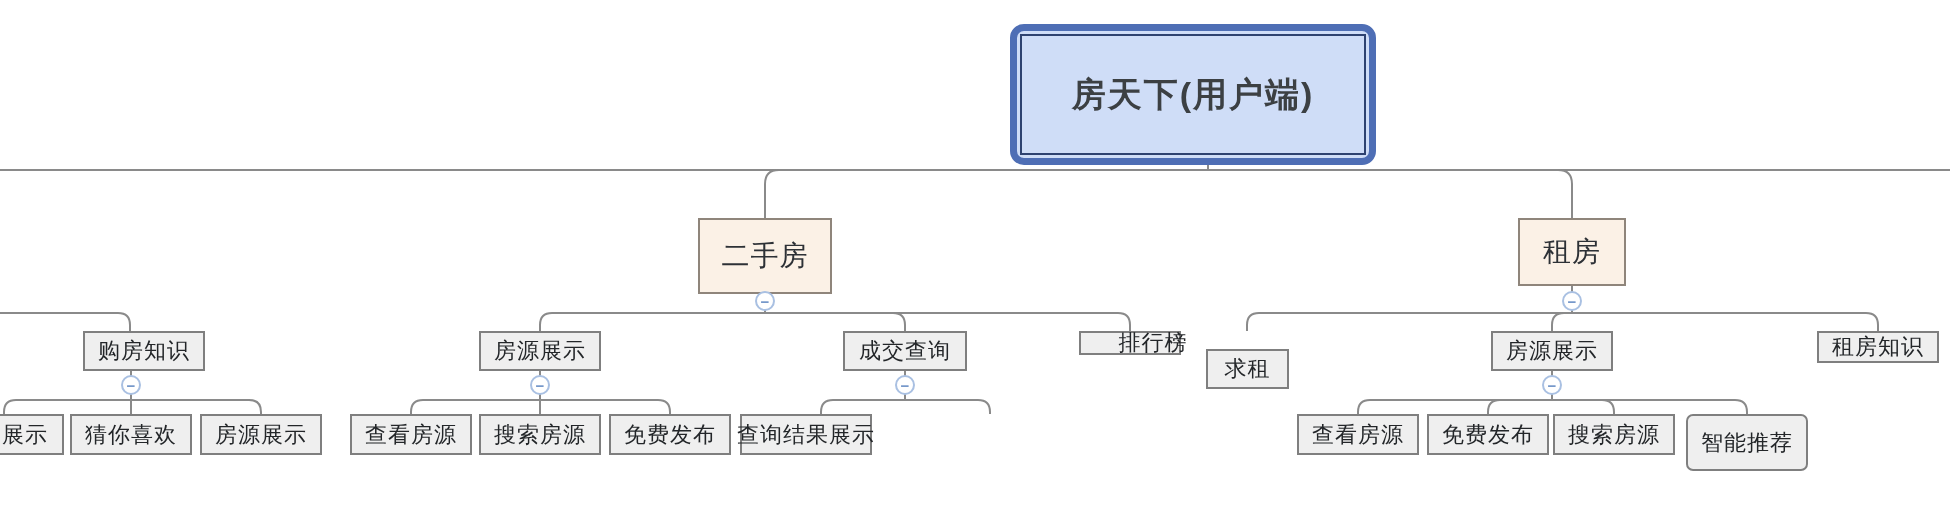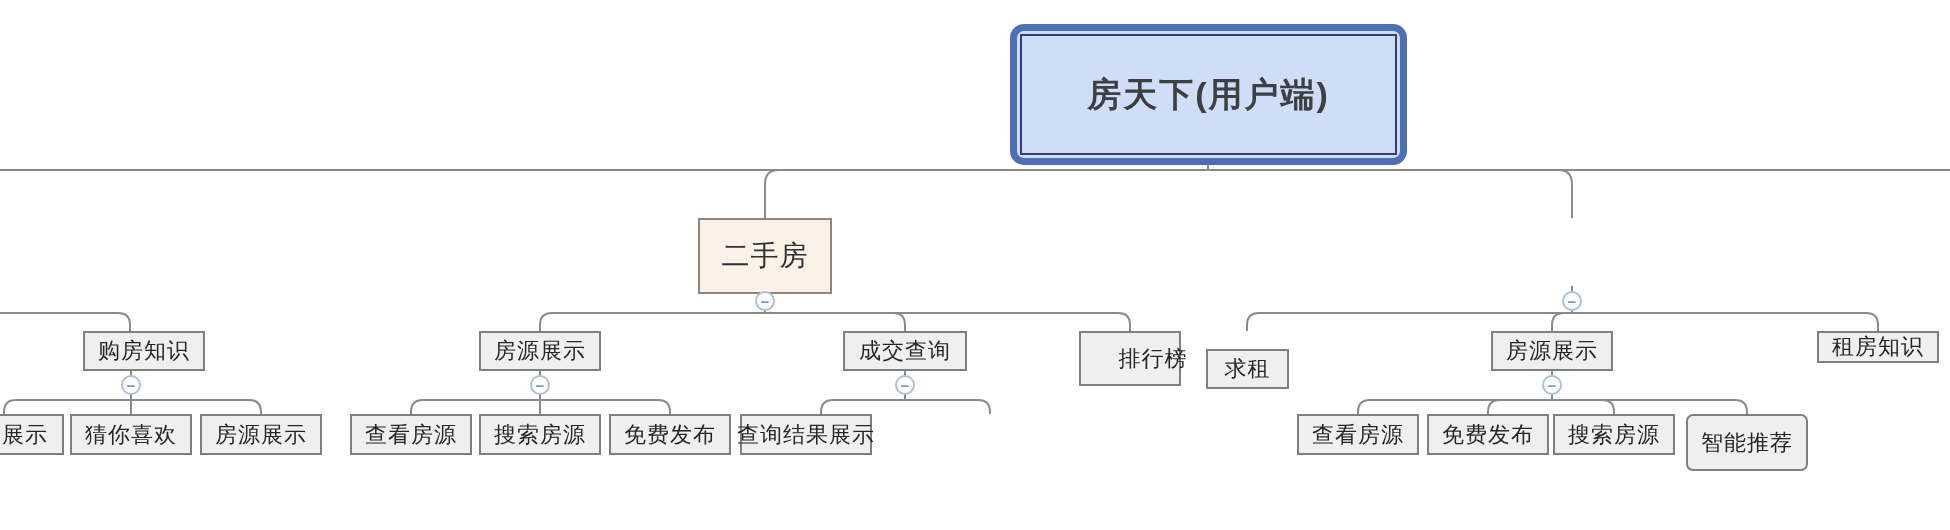--- a/index.html
+++ b/index.html
@@ -86,30 +86,31 @@
     <path d="M131 371 V400"></path>
     <path d="M4 414 V412 Q4 400 16 400 H249 Q261 400 261 412 V414 M131 400 V414"></path>
     <path d="M540 371 V400"></path>
     <path d="M411 414 V412 Q411 400 423 400 H658 Q670 400 670 412 V414 M540 400 V414"></path>
     <path d="M905 371 V400"></path>
     <path d="M821 414 V412 Q821 400 833 400 H978 Q990 400 990 412 V414"></path>
     <path d="M1552 371 V400"></path>
     <path d="M1358 414 V412 Q1358 400 1370 400 H1735 Q1747 400 1747 412 V414 M1500 400 Q1488 400 1488 412 V414 M1602 400 Q1614 400 1614 412 V414"></path>
   </svg>
 
-  <div class="root-outer" style="left:1010px;top:24px;width:397px;height:141px;">
+  <div class="root-outer" style="left:1010px;top:24px;width:366px;height:141px;">
     <div class="root-inner">房天下(用户端)</div>
   </div>
 
   <div class="node lvl2" style="left:698px;top:218px;width:134px;height:76px;">二手房</div>
+  <div class="node lvl2" style="left:1518px;top:218px;width:108px;height:68px;">租房</div>
 
   <div class="node" style="left:70px;top:331px;width:122px;height:40px;margin-left:13px;">购房知识</div>
   <div class="node" style="left:479px;top:331px;width:122px;height:40px;">房源展示</div>
   <div class="node" style="left:843px;top:331px;width:124px;height:40px;">成交查询</div>
-  <div class="node" style="left:1079px;top:331px;width:102px;height:55px;padding-left:46px;">排行榜</div>
+  <div class="node" style="left:1079px;top:331px;width:102px;height:24px;padding-left:46px;">排行榜</div>
   <div class="node" style="left:1206px;top:349px;width:83px;height:40px;">求租</div>
   <div class="node" style="left:1491px;top:331px;width:122px;height:40px;">房源展示</div>
   <div class="node" style="left:1817px;top:331px;width:122px;height:32px;font-family:Liberation Mono, monospace;">租房知识</div>
 
   <div class="node cut" style="left:-58px;top:414px;width:122px;height:41px;">展示</div>
   <div class="node" style="left:70px;top:414px;width:122px;height:41px;">猜你喜欢</div>
   <div class="node" style="left:200px;top:414px;width:122px;height:41px;">房源展示</div>
   <div class="node" style="left:350px;top:414px;width:122px;height:41px;">查看房源</div>
   <div class="node" style="left:479px;top:414px;width:122px;height:41px;">搜索房源</div>
   <div class="node" style="left:609px;top:414px;width:122px;height:41px;">免费发布</div>

